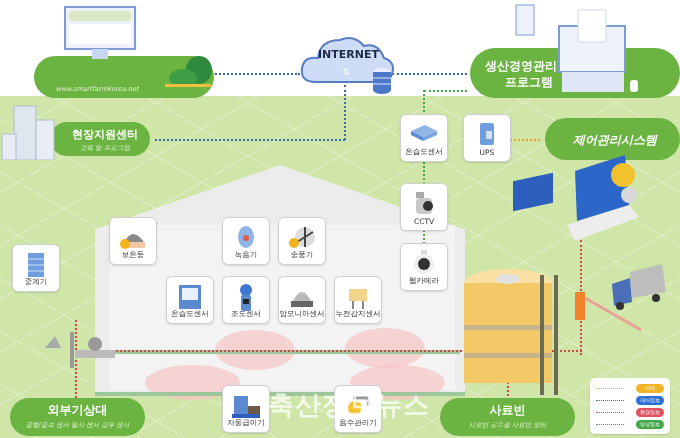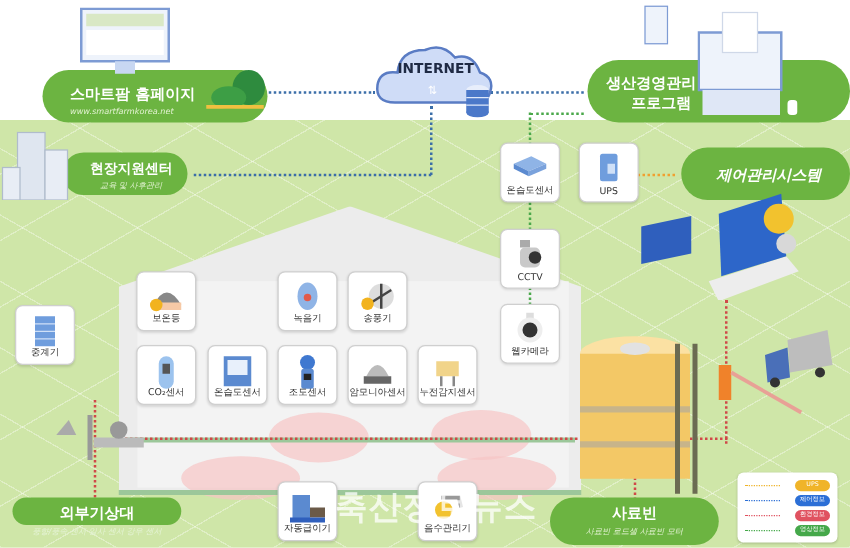--- a/index.html
+++ b/index.html
@@ -70,38 +70,37 @@
   <div class="cloud-label">INTERNET</div>
   <svg style="position:absolute;left:372px;top:66px;" width="20" height="28">
     <ellipse cx="10" cy="6" rx="9" ry="4" fill="#e8eefb"></ellipse>
     <rect x="1" y="6" width="18" height="18" fill="#4b78c9"></rect>
     <ellipse cx="10" cy="24" rx="9" ry="4" fill="#4b78c9"></ellipse>
     <line x1="1" y1="12" x2="19" y2="12" stroke="#dfe8fa"></line>
     <line x1="1" y1="18" x2="19" y2="18" stroke="#dfe8fa"></line>
   </svg>
 
   <div class="pill" style="left:34px;top:56px;width:180px;height:42px;">
-    <div class="t" style="position:absolute;left:22px;top:11px;">스마트팜 홈페이지</div>
     <div class="s" style="position:absolute;left:22px;top:27px;">www.smartfarmkorea.net</div>
   </div>
   <svg style="position:absolute;left:163px;top:56px;" width="50" height="32">
     <ellipse cx="36" cy="14" rx="13" ry="14" fill="#2e8b3e"></ellipse>
     <ellipse cx="20" cy="22" rx="14" ry="9" fill="#3d9e45"></ellipse>
     <rect x="2" y="28" width="46" height="3" fill="#f0c040"></rect>
   </svg>
   <svg style="position:absolute;left:64px;top:6px;" width="72" height="54">
     <rect x="1" y="1" width="70" height="42" fill="#eef3fb" stroke="#7d9bd4" stroke-width="2"></rect>
     <rect x="5" y="5" width="62" height="10" fill="#d9e8c5"></rect>
     <rect x="5" y="18" width="62" height="20" fill="#fff"></rect>
     <rect x="28" y="43" width="16" height="10" fill="#c8d7f2"></rect>
   </svg>
 
   <div class="pill" style="left:50px;top:122px;width:100px;height:34px;border-radius:20px;">
     <div class="t" style="position:absolute;left:22px;top:5px;font-size:11px;">현장지원센터</div>
-    <div class="s" style="position:absolute;left:30px;top:20px;">교육 및 사후관리</div>
+    <div class="s" style="position:absolute;left:30px;top:20px;">교육 및 프로그램</div>
   </div>
   <svg style="position:absolute;left:0;top:100px;" width="60" height="60">
     <rect x="14" y="6" width="22" height="54" fill="#dfe6f0" stroke="#b0bccc"></rect>
     <rect x="36" y="20" width="18" height="40" fill="#e8edf5" stroke="#b0bccc"></rect>
     <rect x="2" y="34" width="14" height="26" fill="#e8edf5" stroke="#b0bccc"></rect>
   </svg>
 
   <div class="pill" style="left:470px;top:48px;width:210px;height:50px;">
     <div class="t" style="position:absolute;left:15px;top:10px;text-align:right;">생산경영관리</div>
     <div class="t" style="position:absolute;left:35px;top:26px;">프로그램</div>
@@ -184,27 +183,20 @@
   </div>
   <div class="card" style="left:278px;top:217px;">
     <svg class="ic" width="30" height="26">
         <circle cx="18" cy="13" r="10" fill="#ddd"></circle>
         <line x1="18" y1="3" x2="18" y2="23" stroke="#444" stroke-width="2"></line>
         <line x1="10" y1="18" x2="26" y2="8" stroke="#444" stroke-width="2"></line>
         <circle cx="7" cy="19" r="5" fill="#f2b31e"></circle>
       </svg>
     <div class="lbl">송풍기</div>
   </div>
-  <div class="card" style="left:109px;top:276px;">
-    <svg class="ic" width="20" height="30">
-        <rect x="4" y="2" width="12" height="26" rx="6" fill="#9cc3ee"></rect>
-        <rect x="7" y="8" width="6" height="8" fill="#555"></rect>
-      </svg>
-    <div class="lbl">CO₂센서</div>
-  </div>
   <div class="card" style="left:166px;top:276px;">
     <svg class="ic" width="26" height="28">
         <rect x="2" y="2" width="22" height="24" fill="#5b8ad0"></rect>
         <rect x="5" y="5" width="16" height="12" fill="#e8f0fb"></rect>
       </svg>
     <div class="lbl">온습도센서</div>
   </div>
   <div class="card" style="left:222px;top:276px;">
     <svg class="ic" width="18" height="30">
         <circle cx="9" cy="7" r="6" fill="#3f78d0"></circle>
@@ -243,21 +235,21 @@
       </svg>
     <div class="lbl">음수관리기</div>
   </div>
 
   <svg style="position:absolute;left:35px;top:330px;" width="85" height="40">
     <rect x="35" y="2" width="4" height="36" fill="#999"></rect>
     <polygon points="20,6 10,18 26,18" fill="#aaa"></polygon>
     <rect x="40" y="20" width="40" height="8" fill="#bbb"></rect>
     <circle cx="60" cy="14" r="7" fill="#999"></circle>
   </svg>
-  <div class="pill" style="left:10px;top:398px;width:135px;height:22px;">
+  <div class="pill" style="left:10px;top:398px;width:135px;height:38px;">
     <div class="t" style="margin-top:4px;">외부기상대</div>
     <div class="s">풍향/풍속 센서   일사 센서   강우 센서</div>
   </div>
 
   <svg style="position:absolute;left:458px;top:265px;" width="110" height="135">
     <ellipse cx="50" cy="18" rx="44" ry="14" fill="#fbe1a3"></ellipse>
     <rect x="6" y="18" width="88" height="100" fill="#f3c866"></rect>
     <ellipse cx="50" cy="14" rx="12" ry="5" fill="#e2e2e2"></ellipse>
     <rect x="6" y="60" width="88" height="5" fill="#c7b48a"></rect>
     <rect x="6" y="88" width="88" height="5" fill="#c7b48a"></rect>

